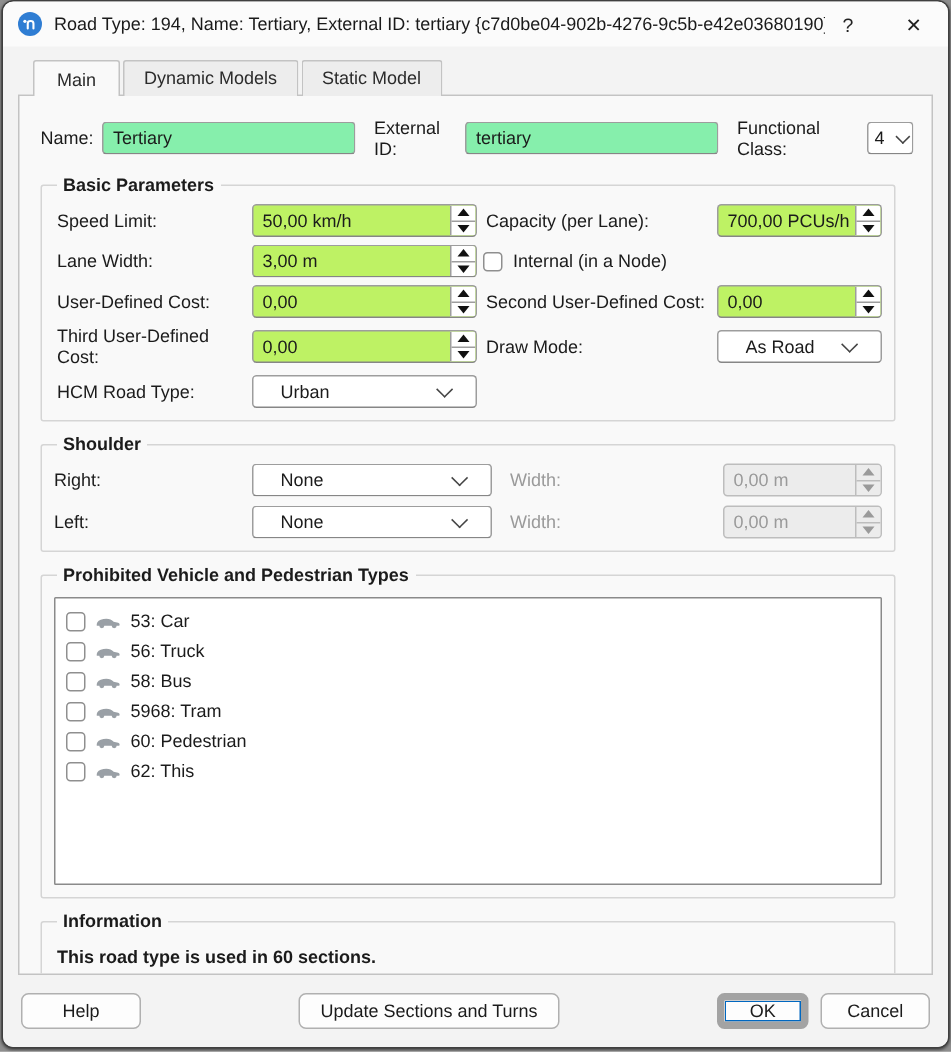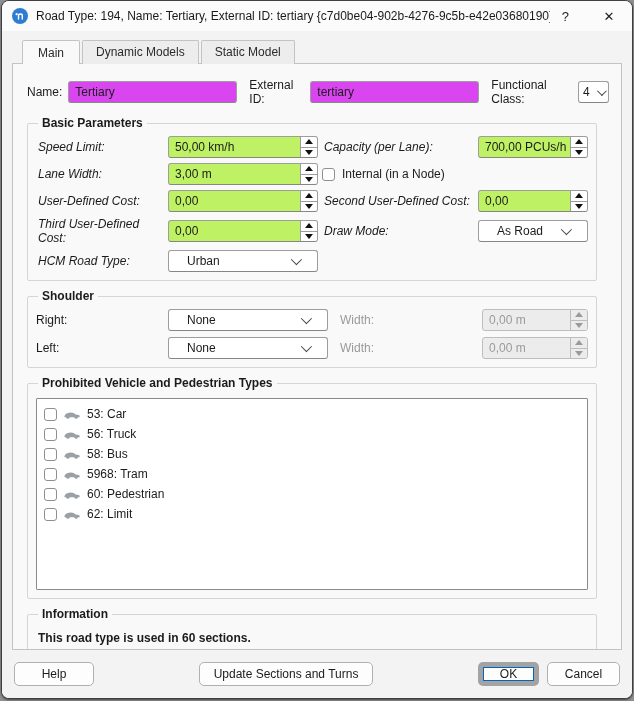--- a/index.html
+++ b/index.html
@@ -20,29 +20,29 @@
   .tb-gap { width:14px; }
   
   .tabbar { display:flex; padding:8px 0 0 20px; height:32px; flex:0 0 auto; position:relative; z-index:2; }
   .tab { padding:4px 13px 4px; background:#ededed; border:1px solid #c3c3c3; border-bottom:none; border-radius:2px 2px 0 0; margin-right:2px; color:#2b2b2b; position:relative; top:1px; }
   .tab.active { background:#f9f9f9; padding:5px 15px 5px; top:1px; z-index:3; }
   
   .tabpage { margin:0 10px; border:1px solid #c3c3c3; background:#f9f9f9; flex:1 1 auto; padding:12px 12px 8px 12px; position:relative; z-index:1; overflow:hidden; }
   
   .ident-row { display:flex; align-items:center; margin:2px 0 10px 2px; }
   .ident-row label { margin-right:6px; }
-  .textinput { height:22px; background:#d946ef; border:1px solid #9d9d9d; border-bottom-color:#868686; border-radius:3px; padding:0 6px; font-family:"Liberation Sans",sans-serif; font-size:12px; color:#1b1b1b; }
+  .textinput { height:22px; background:#86efac; border:1px solid #9d9d9d; border-bottom-color:#868686; border-radius:3px; padding:0 6px; font-family:"Liberation Sans",sans-serif; font-size:12px; color:#1b1b1b; }
   .name-input { width:172px; margin-right:12px; }
   .extid-input { width:172px; margin-right:12px; }
   
   fieldset { border:1px solid #d5d5d5; border-radius:2px; margin:0 12px 8px 2px; padding:6px 8px 8px 8px; background:transparent; }
   legend { font-weight:bold; padding:0 4px; margin-left:2px; color:#1b1b1b; }
   
   .param-grid { display:grid; grid-template-columns:128px 150px 152px 1fr; column-gap:4px; row-gap:5px; align-items:center; }
-  .param-grid .lbl { padding-left:2px;font-style:italic; }
+  .param-grid .lbl { padding-left:2px; }
   .shoulder-grid { display:grid; grid-template-columns:128px 160px 146px 1fr; column-gap:4px; row-gap:6px; align-items:center; }
   
   .spinbox { display:flex; height:22px; background:#bef264; border:1px solid #9d9d9d; border-bottom-color:#868686; border-radius:3px; overflow:hidden; }
   .spin-val { flex:1; padding:3px 6px 0 6px; white-space:nowrap; overflow:hidden; }
   .spin-ctl { width:17px; border-left:1px solid #9d9d9d; display:flex; flex-direction:column; background:#fff; }
   .spin-up,.spin-dn { flex:1; display:flex; align-items:center; justify-content:center; }
   .spin-dn { border-top:1px solid #9d9d9d; }
   .tri-up { width:0; height:0; border-left:4px solid transparent; border-right:4px solid transparent; border-bottom:5px solid #111; }
   .tri-dn { width:0; height:0; border-left:4px solid transparent; border-right:4px solid transparent; border-top:5px solid #111; }
   .spinbox.disabled { background:#ececec; border-color:#bdbdbd; color:#9a9a9a; }
@@ -308,21 +308,21 @@
           <span>60: Pedestrian</span>
         </div>
 
         <div class="list-item">
           <span class="checkbox"></span>
           <svg class="car-icon" viewBox="0 0 24 14">
             <path d="M2 9 q0.5-3.5 6-4.5 q6-1 9 2.5 l4 0.8 q2 0.7 1 2.7 h-20 z" fill="#9aa0a6"></path>
             <circle cx="6.5" cy="10.5" r="2.2" fill="#9aa0a6"></circle>
               <circle cx="17.5" cy="10.5" r="2.2" fill="#9aa0a6"></circle>
           </svg>
-          <span>62: Limit</span>
+          <span>62: This</span>
         </div>
 
       </div>
     </fieldset>
 
     <fieldset class="info-box">
       <legend>Information</legend>
       <div class="info-text">This road type is used in 60 sections.</div>
     </fieldset>
 

